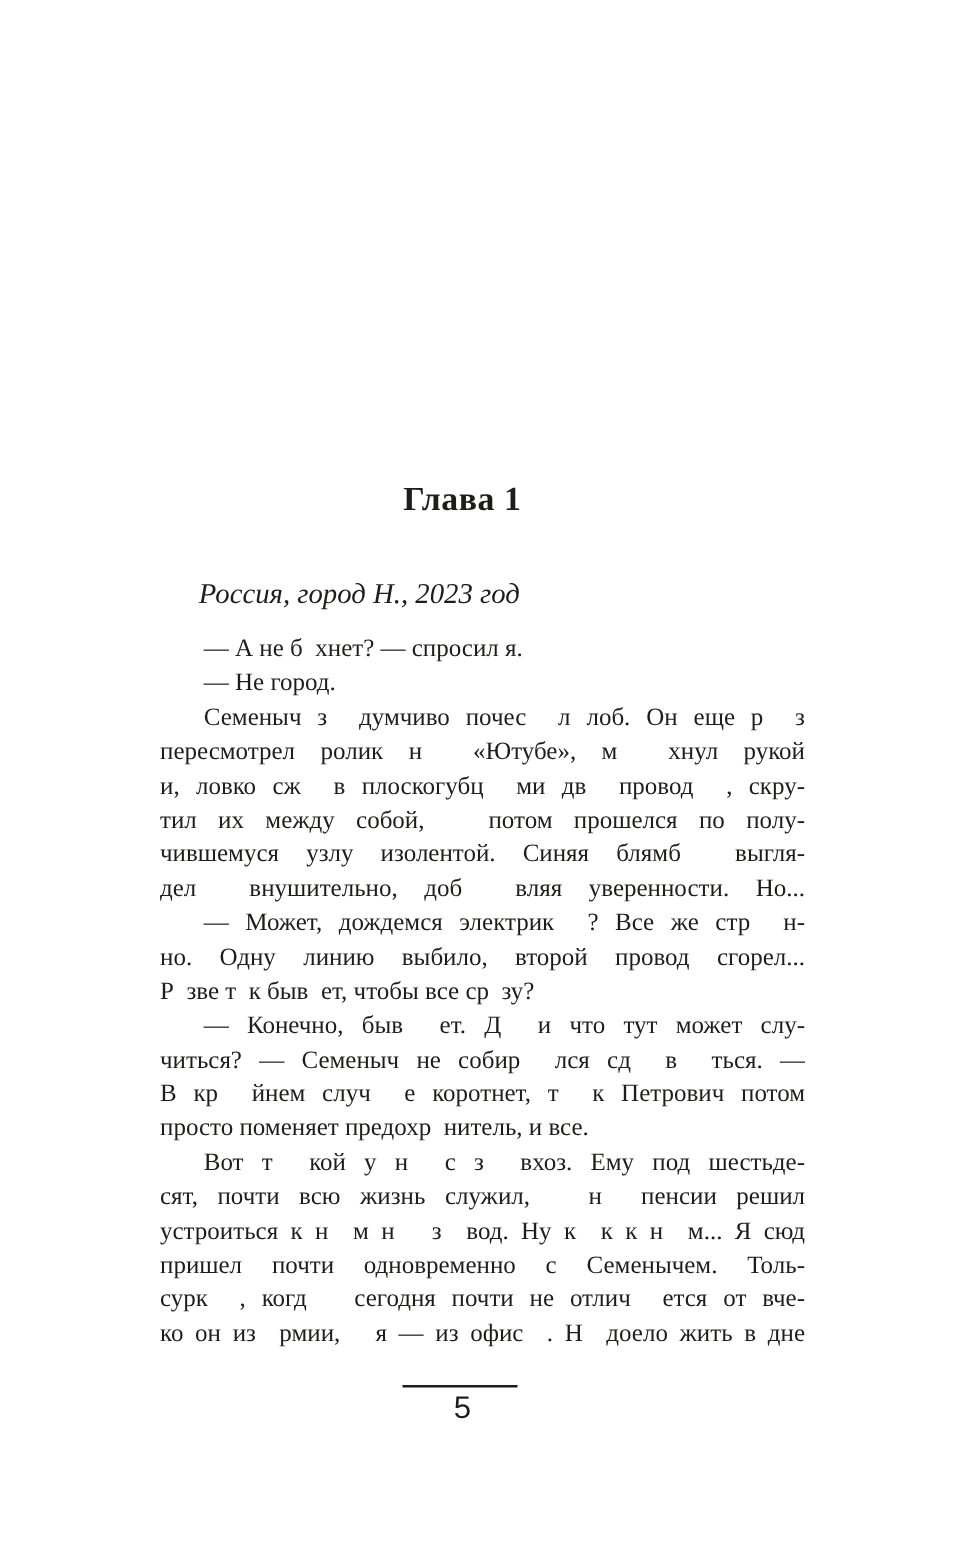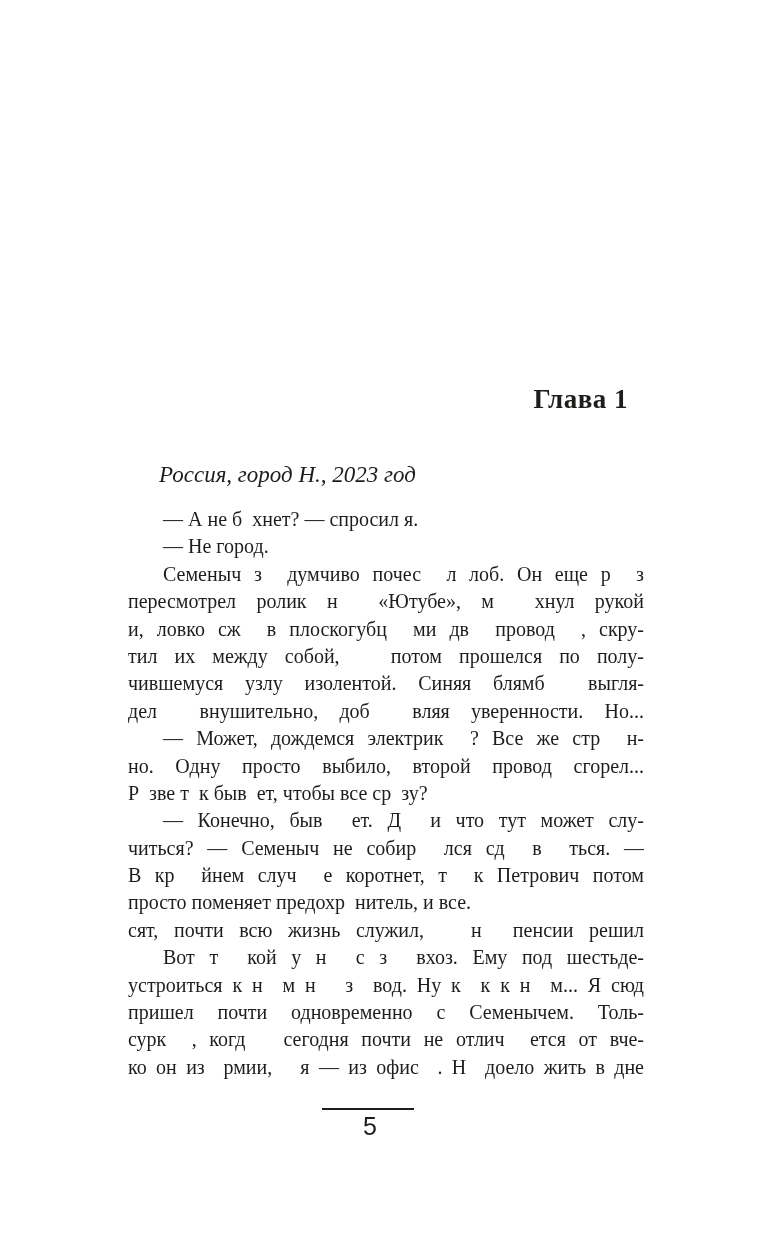--- a/index.html
+++ b/index.html
@@ -15,21 +15,21 @@
     color: var(--text-color, #1d1d1b);
     font-family: "Liberation Serif", "DejaVu Serif", serif;
     overflow: hidden;
   }
   .chapter-title {
     position: absolute;
     top: 384px;
     left: 112px;
     width: 516px;
     margin: 0;
-    text-align: right;
+    text-align: center;
     font-size: 27px;
     line-height: 30px;
     font-weight: bold;
     letter-spacing: 0.5px;
   }
   .subtitle {
     position: absolute;
     top: 461px;
     left: 124px;
     width: 516px;
@@ -91,28 +91,28 @@
   <div class="body-text">
     <div class="line indent last">— А не б&nbsp; хнет? — спросил я.</div>
     <div class="line indent last">— Не город.</div>
     <div class="line indent">Семеныч з&nbsp; думчиво почес&nbsp; л лоб. Он еще р&nbsp; з</div>
     <div class="line">пересмотрел ролик н&nbsp; «Ютубе», м&nbsp; хнул рукой</div>
     <div class="line">и, ловко сж&nbsp; в плоскогубц&nbsp; ми дв&nbsp; провод&nbsp; , скру-</div>
     <div class="line">тил их между собой, &nbsp; потом прошелся по полу-</div>
     <div class="line">чившемуся узлу изолентой. Синяя блямб&nbsp; выгля-</div>
     <div class="line">дел&nbsp; внушительно, доб&nbsp; вляя уверенности. Но...</div>
     <div class="line indent">— Может, дождемся электрик&nbsp; ? Все же стр&nbsp; н-</div>
-    <div class="line">но. Одну просто выбило, второй провод сгорел...</div>
+    <div class="line">но. Одну линию выбило, второй провод сгорел...</div>
     <div class="line last">Р&nbsp; зве т&nbsp; к быв&nbsp; ет, чтобы все ср&nbsp; зу?</div>
     <div class="line indent">— Конечно, быв&nbsp; ет. Д&nbsp; и что тут может слу-</div>
     <div class="line">читься? — Семеныч не собир&nbsp; лся сд&nbsp; в&nbsp; ться. —</div>
     <div class="line">В кр&nbsp; йнем случ&nbsp; е коротнет, т&nbsp; к Петрович потом</div>
     <div class="line last">просто поменяет предохр&nbsp; нитель, и все.</div>
+    <div class="line indent">Вот т&nbsp; кой у н&nbsp; с з&nbsp; вхоз. Ему под шестьде-</div>
     <div class="line">сят, почти всю жизнь служил, &nbsp; н&nbsp; пенсии решил</div>
-    <div class="line indent">Вот т&nbsp; кой у н&nbsp; с з&nbsp; вхоз. Ему под шестьде-</div>
     <div class="line">устроиться к н&nbsp; м н&nbsp;&nbsp; з&nbsp; вод. Ну к&nbsp; к к н&nbsp; м... Я сюд</div>
     <div class="line">пришел почти одновременно с Семенычем. Толь-</div>
     <div class="line">сурк&nbsp; , когд&nbsp;&nbsp; сегодня почти не отлич&nbsp; ется от вче-</div>
     <div class="line">ко он из&nbsp; рмии, &nbsp; я — из офис&nbsp; . Н&nbsp; доело жить в дне</div>
   </div>
 
   <div class="footer-rule"></div>
 
   <div class="page-number">5</div>
 

